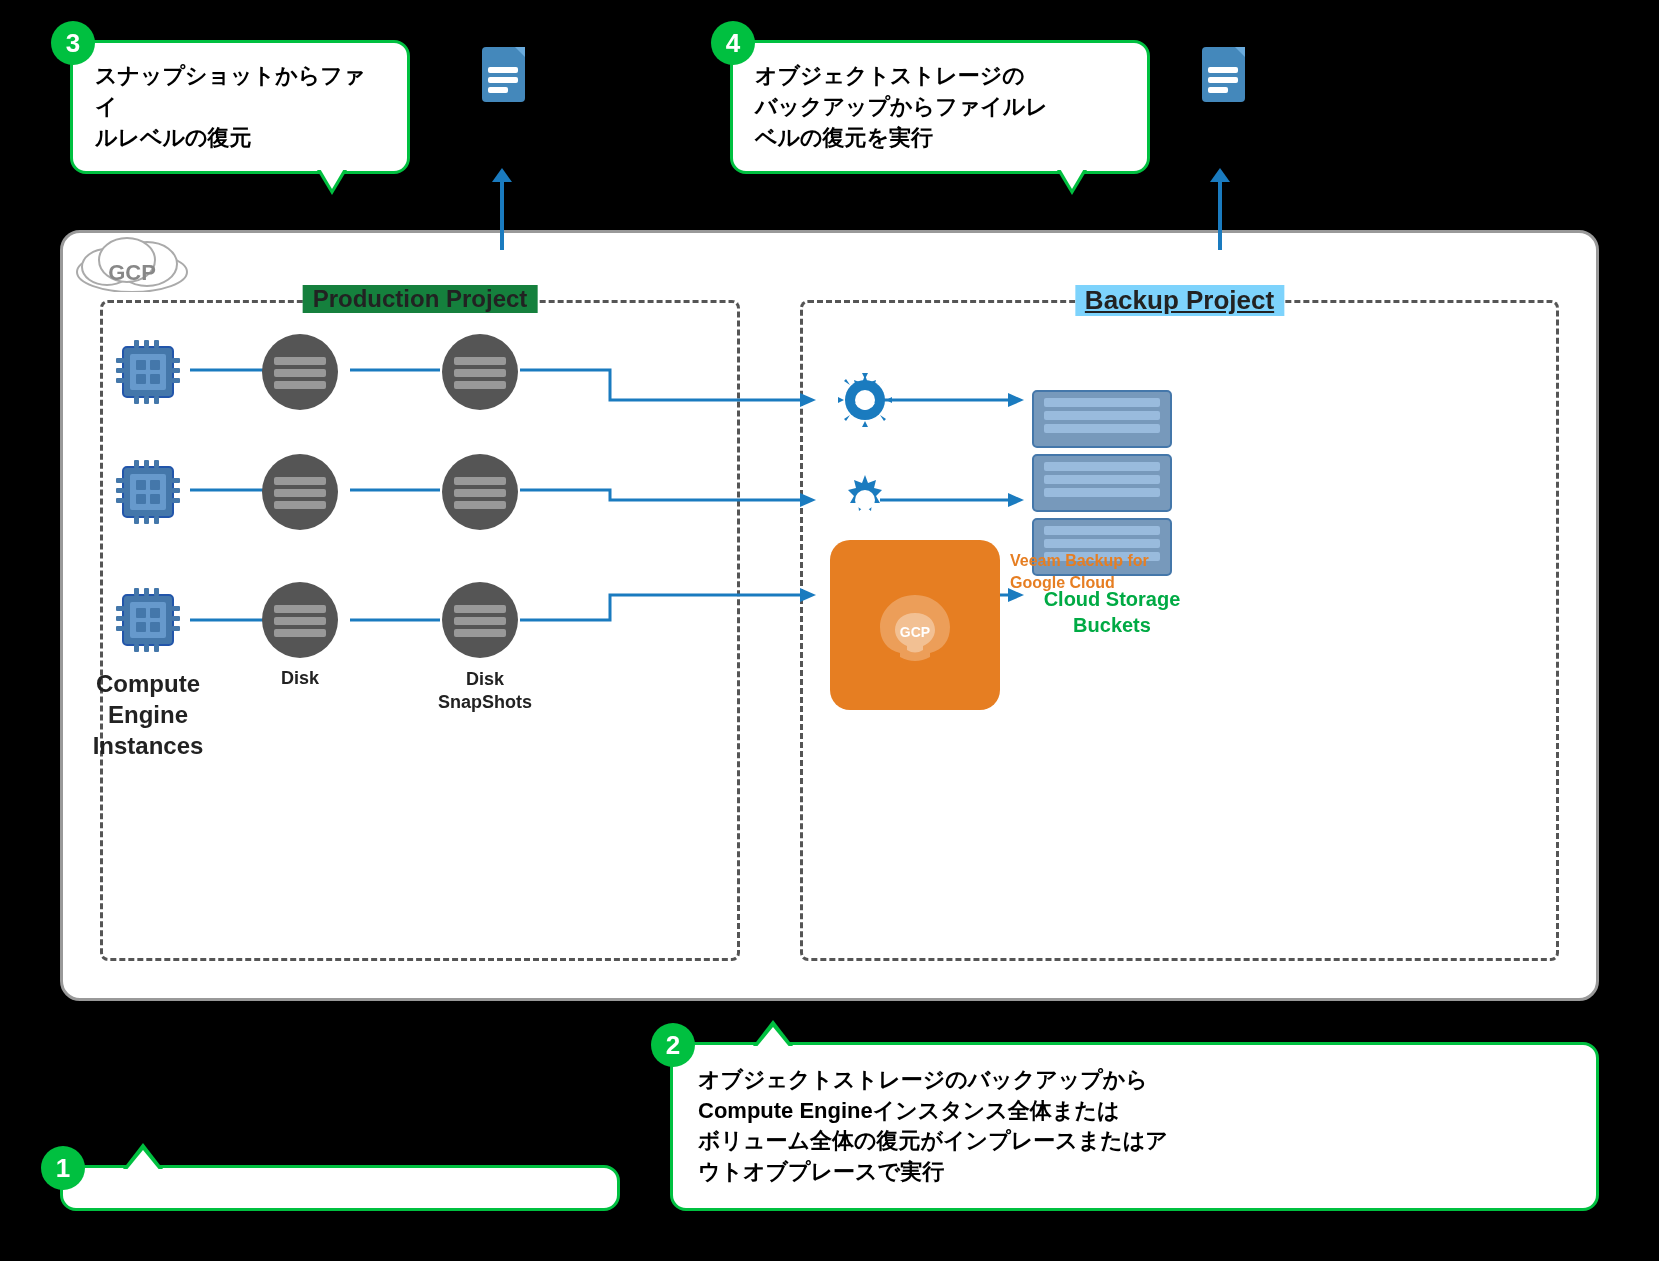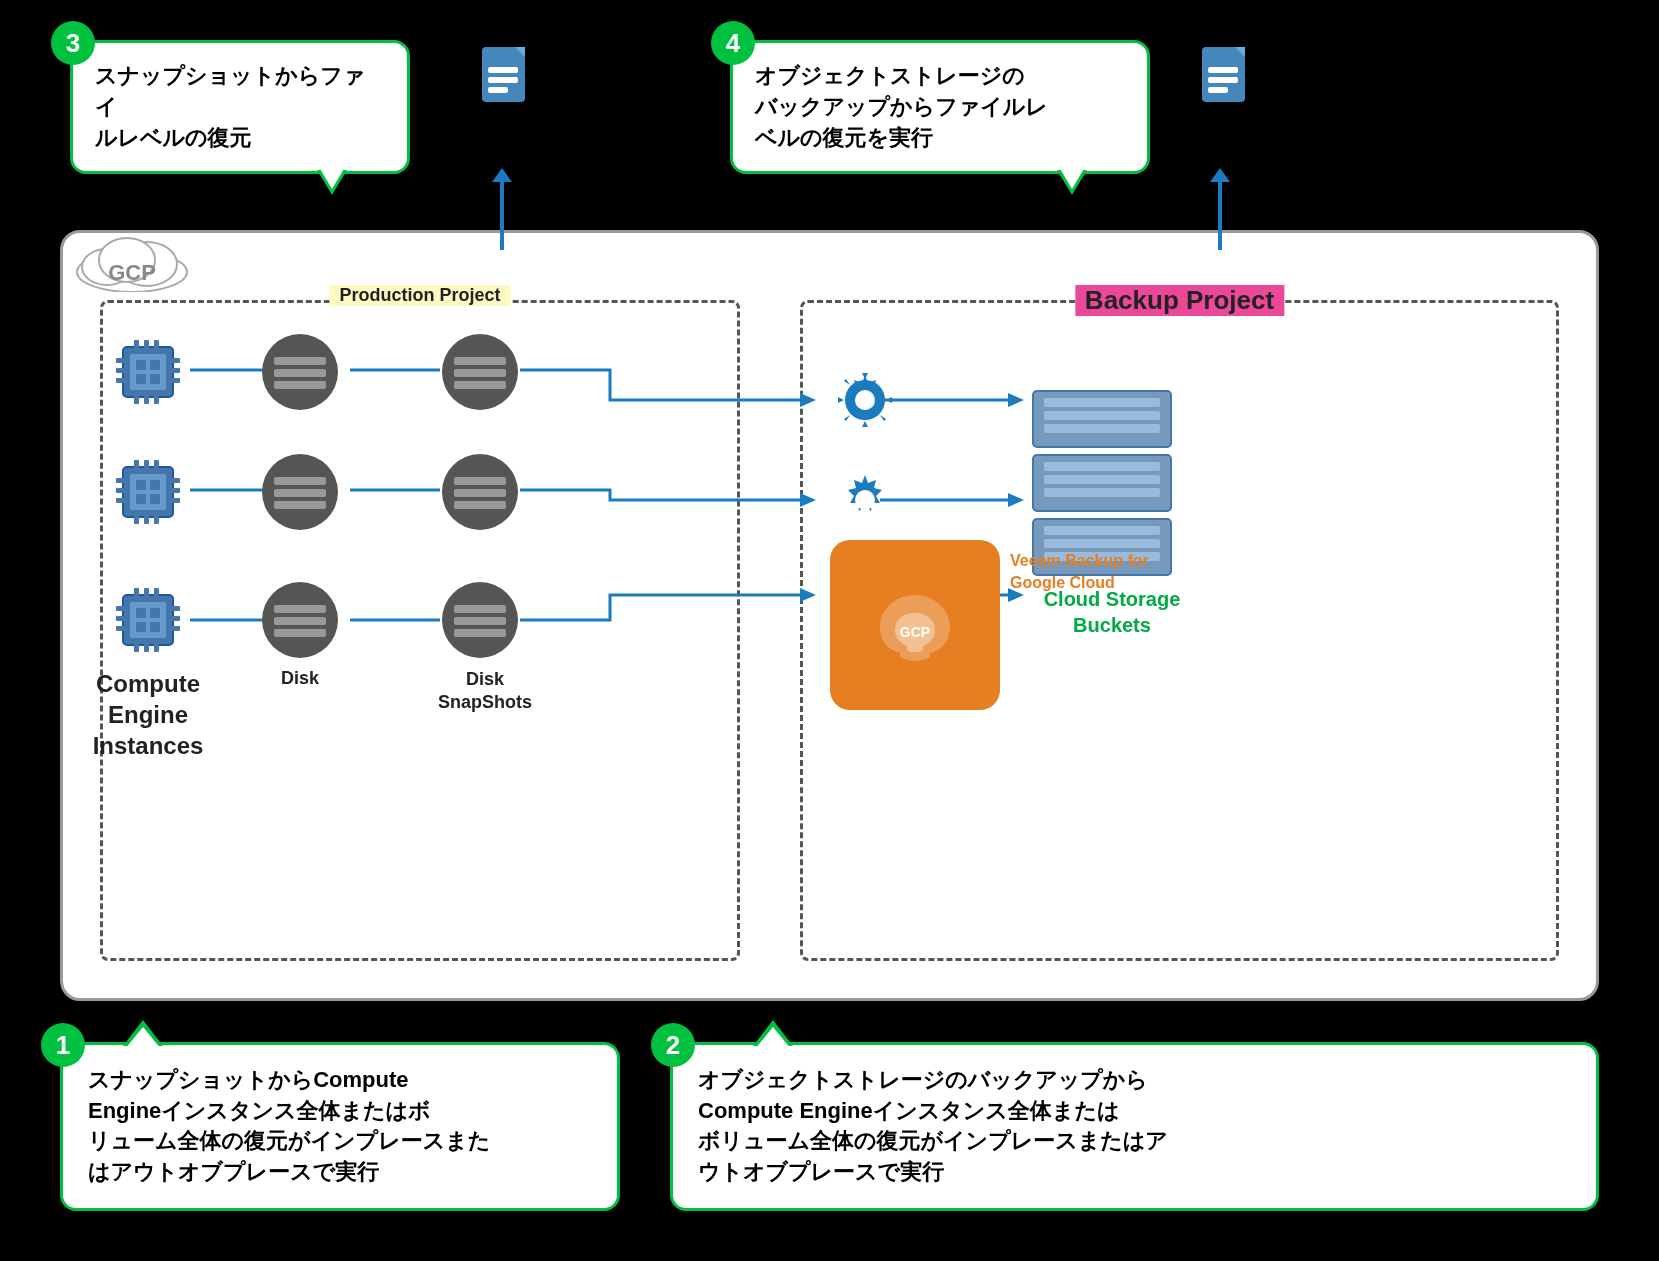--- a/index.html
+++ b/index.html
@@ -216,29 +216,29 @@
     </svg>
   </div>
 
   <div class="gcp-outer"></div>
 
   <div style="position:absolute; top:220px; left:50px; right:50px; bottom:240px;">
 
     <div style="position:absolute; top:50px; left:20px; width:640px; bottom:30px;
                 border:3px dashed #555; border-radius:8px;">
       <div style="position:absolute; top:-18px; left:50%; transform:translateX(-50%);
-                  font-size:18px; font-weight:bold; color:#222; white-space:nowrap;
-                  background:#fef9c3; padding:0 10px;">Production Project</div>
+                  font-size:24px; font-weight:bold; color:#222; white-space:nowrap;
+                  background:#15803d; padding:0 10px;">Production Project</div>
     </div>
 
     <div style="position:absolute; top:50px; left:720px; right:20px; bottom:30px;
                 border:3px dashed #555; border-radius:8px;">
       <div style="position:absolute; top:-18px; left:50%; transform:translateX(-50%);
                   font-size:26px; font-weight:bold; color:#222; white-space:nowrap;
-                  background:#ec4899; padding:0 10px;">Backup Project</div>
+                  background:#7dd3fc; padding:0 10px;text-decoration:underline;">Backup Project</div>
     </div>
 
     <div style="position:absolute; top:68px; left:800px; font-size:24px; font-weight:bold; color:#ffffff;">Workers</div>
 
     <svg style="position:absolute; top:0; left:0; width:100%; height:100%; pointer-events:none; overflow:visible;">
 
       <line x1="110" y1="120" x2="190" y2="120" stroke="#1a7bbf" stroke-width="3"></line>
 
       <line x1="270" y1="120" x2="360" y2="120" stroke="#1a7bbf" stroke-width="3"></line>
 
@@ -475,24 +475,20 @@
     <div style="position:absolute; top:300px; left:930px; font-size:16px; font-weight:bold;
                 color:#e67e22; line-height:1.4; width:200px;">
       <span style="white-space:pre-line;">Veeam Backup for
 Google Cloud</span>
     </div>
 
   </div>
 
   <div class="bubble bubble-top-tail" style="bottom:20px; left:30px; width:560px; padding:20px 25px;">
     <div class="bubble-number" style="top: -22px; left: -22px;">1</div>
-    <span style="white-space:pre-line; font-size:22px;">スナップショットからCompute
-Engineインスタンス全体またはボ
-リューム全体の復元がインプレースまた
-はアウトオブプレースで実行</span>
   </div>
 
   <div class="bubble bubble2-top-tail" style="bottom:20px; left:640px; right:30px; padding:20px 25px;">
     <div class="bubble-number" style="top: -22px; left: -22px;">2</div>
     <span style="white-space:pre-line; font-size:22px;">オブジェクトストレージのバックアップから
 Compute Engineインスタンス全体または
 ボリューム全体の復元がインプレースまたはア
 ウトオブプレースで実行</span>
   </div>
 

